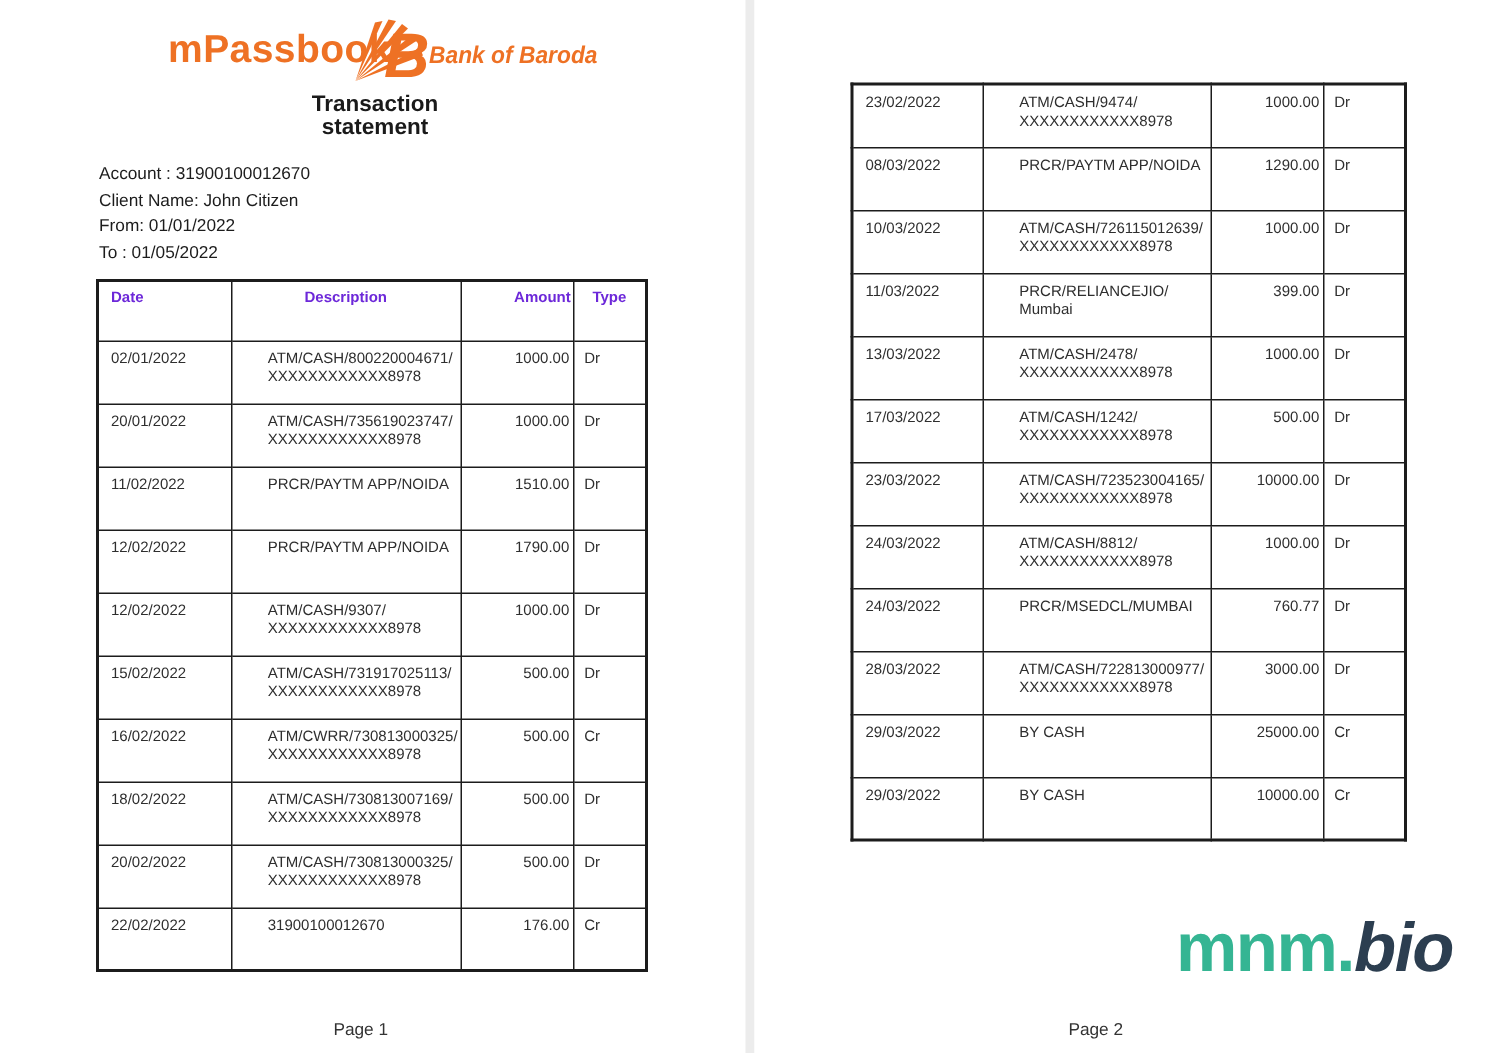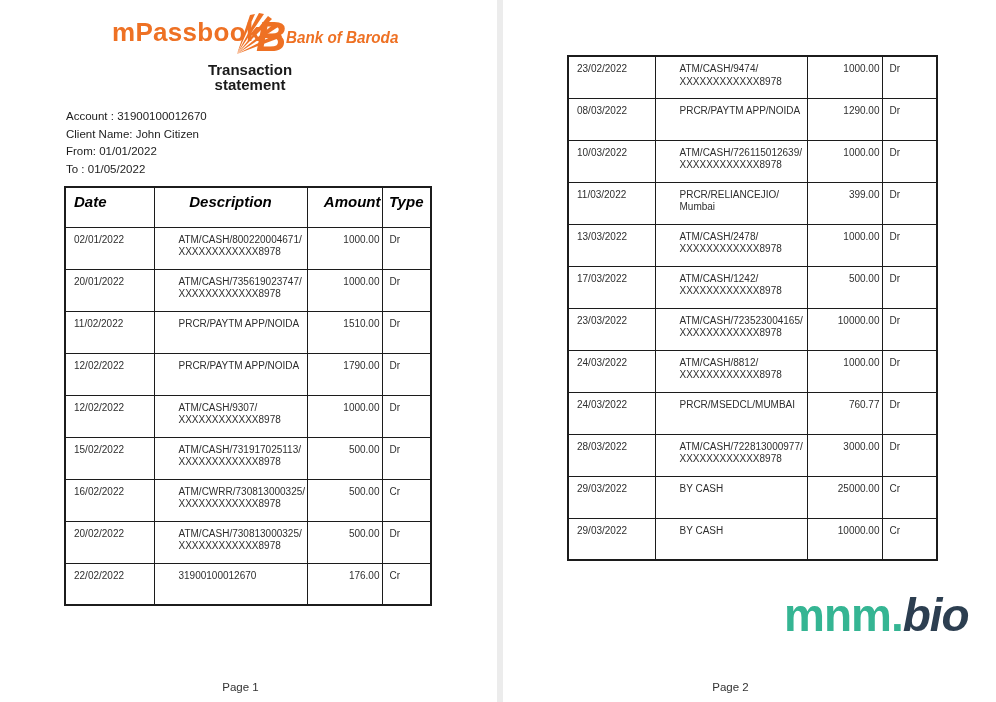--- a/index.html
+++ b/index.html
@@ -47,42 +47,42 @@
     background: #fff; border: 2.5px solid #1c1c1c;
   }
   .tx-table th, .tx-table td {
     border: 1.6px solid #1c1c1c; vertical-align: top;
     box-sizing: border-box; overflow: hidden;
   }
   .t1 { left: 64px; top: 186px; width: 366px; }
   .t2 { left: 64px; top: 55px;  width: 369px; }
   thead tr { height: 40px; }
   .tx-row { height: 42px; }
-  th { font-size: 15px; font-weight: bold; color: #000000; padding-top: 5px; font-style: italic; }
+  th { font-size: 10px; font-weight: bold; color: #6d28d9; padding-top: 5px; }
   .h-date { text-align: left; padding-left: 8px; }
   .h-desc { text-align: center; }
   .h-amt  { text-align: right; padding-right: 1px; }
   .h-type { text-align: center; }
   td { font-size: 10px; line-height: 12.5px; color: #2e2e2e; padding-top: 6px; }
   .c-date { padding-left: 8px; }
   .c-desc { padding-left: 24px; }
   .c-amt  { text-align: right; padding-right: 2px; }
   .c-type { padding-left: 7px; }
 
   
   .footer {
     position: absolute; top: 681px; font-size: 11.5px; color: #333;
     text-align: center;
   }
   .f1 { left: 0; width: 481px; }
   .f2 { left: 0; width: 455px; }
 
   
   .watermark {
-    position: absolute; left: 281px; top: 588px;
+    position: absolute; left: 281px; top: 604px;
     font-size: 46px; font-weight: bold; letter-spacing: -1px;
     white-space: nowrap;
   }
   .wm1 { color: #35b593; }
   .wm2 { color: #2c3e50; font-style: italic; }
 </style>
 </head>
 <body>
 
 <div class="canvas">
@@ -194,20 +194,29 @@
   <tr class="tx-row">
     <td class="c-date">16/02/2022</td>
     <td class="c-desc">
       <div>ATM/CWRR/730813000325/</div>
       <div>XXXXXXXXXXXX8978</div>
     </td>
     <td class="c-amt">500.00</td>
     <td class="c-type">Cr</td>
   </tr>
 
+  <tr class="tx-row">
+    <td class="c-date">18/02/2022</td>
+    <td class="c-desc">
+      <div>ATM/CASH/730813007169/</div>
+      <div>XXXXXXXXXXXX8978</div>
+    </td>
+    <td class="c-amt">500.00</td>
+    <td class="c-type">Dr</td>
+  </tr>
 
   <tr class="tx-row">
     <td class="c-date">20/02/2022</td>
     <td class="c-desc">
       <div>ATM/CASH/730813000325/</div>
       <div>XXXXXXXXXXXX8978</div>
     </td>
     <td class="c-amt">500.00</td>
     <td class="c-type">Dr</td>
   </tr>

